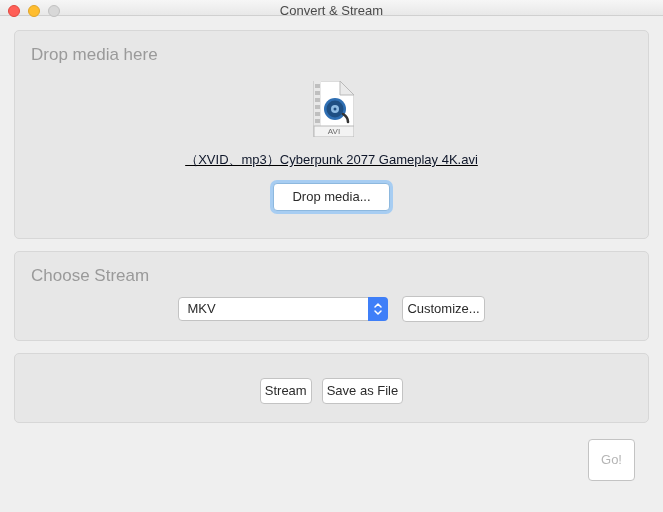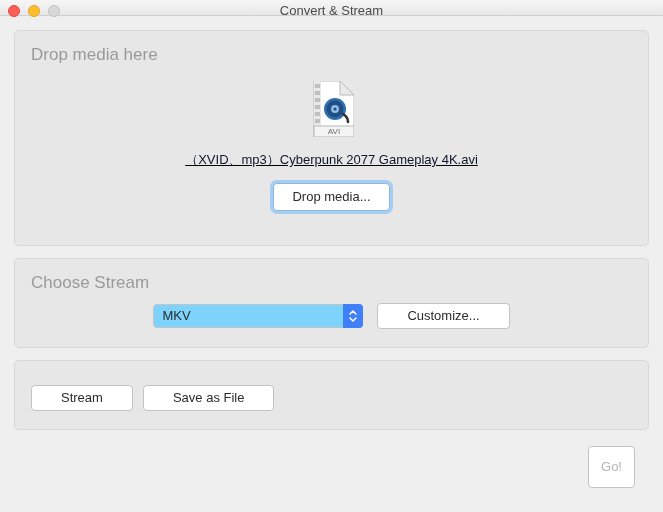--- a/index.html
+++ b/index.html
@@ -10,46 +10,46 @@
 .dot.red { background:#ff5f57; border:1px solid #e1483f; }
 .dot.yellow { background:#ffbd2e; border:1px solid #e0a528; }
 .dot.gray { background:#d8d8d8; border:1px solid #c1c1c1; }
 .window-body { padding: 14px 14px 10px 14px; }
 .panel { background:#e7e7e7; border:1px solid #d7d7d7; border-radius:5px; padding:14px 16px 18px 16px; margin-bottom:12px; }
 .section-title { font-size:17px; color:#9a9a9a; margin-bottom:10px; }
 .drop-area { text-align:center;text-decoration:underline; }
 .file-icon { display:inline-block; margin-top:6px; }
 .file-caption { text-align:center; font-family:"Helvetica Neue",Arial,sans-serif; font-size:13px; color:#0f172a; margin-top:10px; }
 .open-media-row { text-align:center; margin-top:14px; }
-.btn { display:inline-block; background:#ffffff; border:1px solid #c3c3c3; border-radius:4px; font-size:13px; color:#2b2b2b; padding:3px 29px; cursor:pointer; line-height:18px; }
+.btn { display:inline-block; background:#ffffff; border:1px solid #c3c3c3; border-radius:4px; font-size:13px; color:#2b2b2b; padding:3px 4px; cursor:pointer; line-height:18px; }
 .btn-go { color:#b5b5b5; padding:11px 12px; }
 .btn-open { padding:4px 18px; box-shadow:0 0 0 3px #a7cdf2; border-color:#8db8de; }
 .profile-row { display:flex; justify-content:center; align-items:center; gap:14px; margin-top:8px; }
 .select-wrap { position:relative; width:210px; height:24px; }
-.select-field { width:100%; height:100%; background:#7dd3fc; border:1px solid #c3c3c3; border-radius:4px; font-size:13px; color:#2b2b2b; padding:2px 26px 2px 8px; line-height:18px; text-align:left; }
+.select-field { width:100%; height:100%; background:#ffffff; border:1px solid #c3c3c3; border-radius:4px; font-size:13px; color:#2b2b2b; padding:2px 26px 2px 8px; line-height:18px; text-align:left; }
 .select-stepper { position:absolute; right:0; top:0; width:20px; height:100%; background:#3f7ff8; border-radius:0 4px 4px 0; display:flex; flex-direction:column; align-items:center; justify-content:center; }
 .select-stepper svg { display:block; }
-.dest-row { display:flex; gap:10px; margin-top:10px; }
+.dest-row { display:flex; justify-content:center; gap:10px; margin-top:10px; }
 .footer { display:flex; justify-content:flex-end; padding:4px 14px 0 0; }
 </style>
 </head>
 <body>
 
 <div class="titlebar">
   <div class="traffic">
     <div class="dot red"></div>
     <div class="dot yellow"></div>
     <div class="dot gray"></div>
   </div>
   <span>Convert &amp; Stream</span>
 </div>
 
 <div class="window-body">
 
-  <div class="panel" style="padding-bottom:34px;">
+  <div class="panel" style="padding-bottom:27px;">
     <div class="section-title">Drop media here</div>
     <div class="drop-area">
       <span class="file-icon">
         <svg width="44" height="56" viewBox="0 0 44 56">
           <path d="M4 0 H30 L44 14 V56 H4 Z" fill="#ffffff" stroke="#b9b9b9"></path>
           <path d="M30 0 L44 14 H30 Z" fill="#eaeaea" stroke="#b9b9b9"></path>
           <rect x="4" y="0" width="7" height="56" fill="#e8e8e8"></rect>
           <g fill="#bfbfbf">
               <rect x="5" y="3" width="5" height="4"></rect>
               <rect x="5" y="10" width="5" height="4"></rect>

